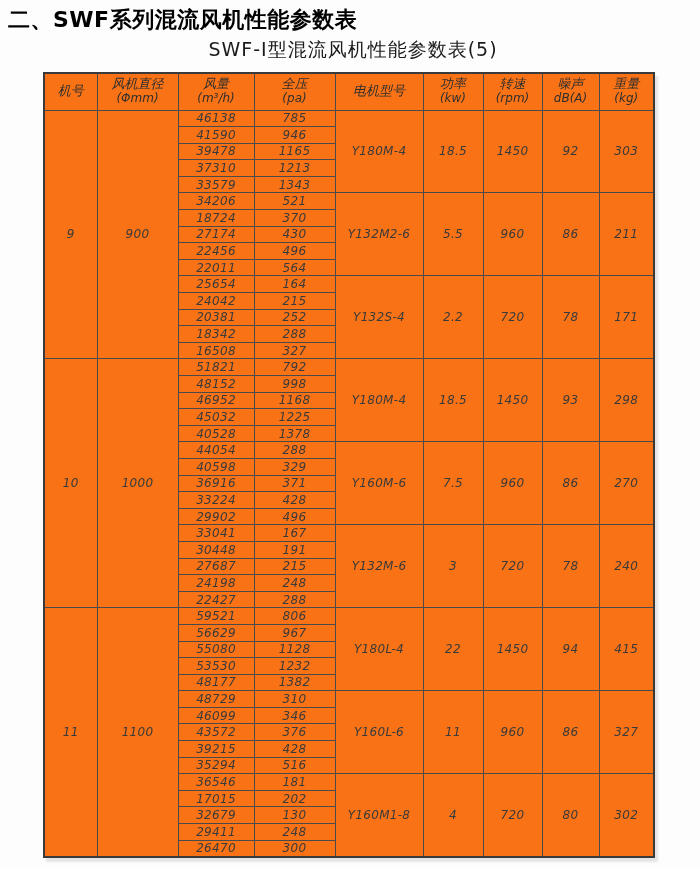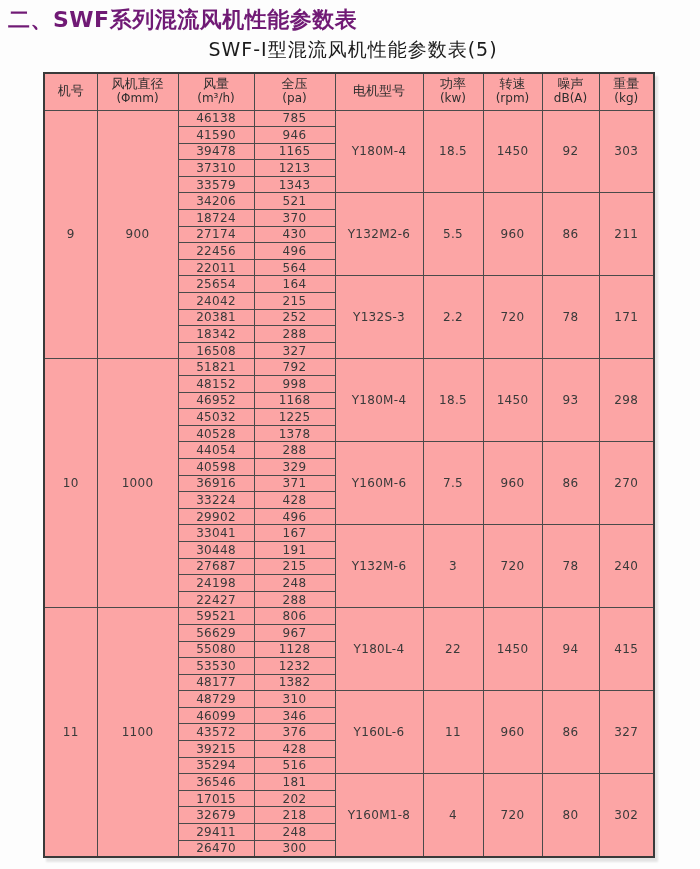--- a/index.html
+++ b/index.html
@@ -10,21 +10,21 @@
     color: #333;
     position: relative;
     overflow: hidden;
   }
   .heading {
     position: absolute;
     left: 8px;
     top: 5px;
     font-size: 22px;
     font-weight: bold;
-    color: #701a75;
+    color: #000000;
     letter-spacing: 0.5px;
     white-space: nowrap;
   }
   .subtitle {
     position: absolute;
     left: 43px;
     top: 37px;
     width: 620px;
     text-align: center;
     font-size: 19px;
@@ -33,23 +33,24 @@
     letter-spacing: 1px;
     white-space: nowrap;
   }
   table.fan-table {
     position: absolute;
     left: 43px;
     top: 72px;
     width: 610px;
     border-collapse: collapse;
     table-layout: fixed;
-    background: #fca5a5;
+    background: #f97316;
     border: 2px solid #3a3a3a;
     box-shadow: 3px 4px 2px rgba(0,0,0,0.10);
+    font-style: italic;
   }
   .fan-table th, .fan-table td {
     border: 1px solid #4a4a4a;
     text-align: center;
     vertical-align: middle;
     padding: 0;
     overflow: hidden;
   }
   .fan-table thead tr { height: 37px; }
   .fan-table th {
@@ -175,21 +176,21 @@
         <td>22456</td>
         <td>496</td>
       </tr>
       <tr>
         <td>22011</td>
         <td>564</td>
       </tr>
       <tr>
         <td>25654</td>
         <td>164</td>
-        <td rowspan="5">Y132S-3</td>
+        <td rowspan="5">Y132S-4</td>
         <td rowspan="5">2.2</td>
         <td rowspan="5">720</td>
         <td rowspan="5">78</td>
         <td rowspan="5">171</td>
       </tr>
       <tr>
         <td>24042</td>
         <td>215</td>
       </tr>
       <tr>
@@ -341,21 +342,21 @@
         <td rowspan="5">720</td>
         <td rowspan="5">80</td>
         <td rowspan="5">302</td>
       </tr>
       <tr>
         <td>17015</td>
         <td>202</td>
       </tr>
       <tr>
         <td>32679</td>
-        <td>218</td>
+        <td>130</td>
       </tr>
       <tr>
         <td>29411</td>
         <td>248</td>
       </tr>
       <tr>
         <td>26470</td>
         <td>300</td>
       </tr>
     </tbody>

